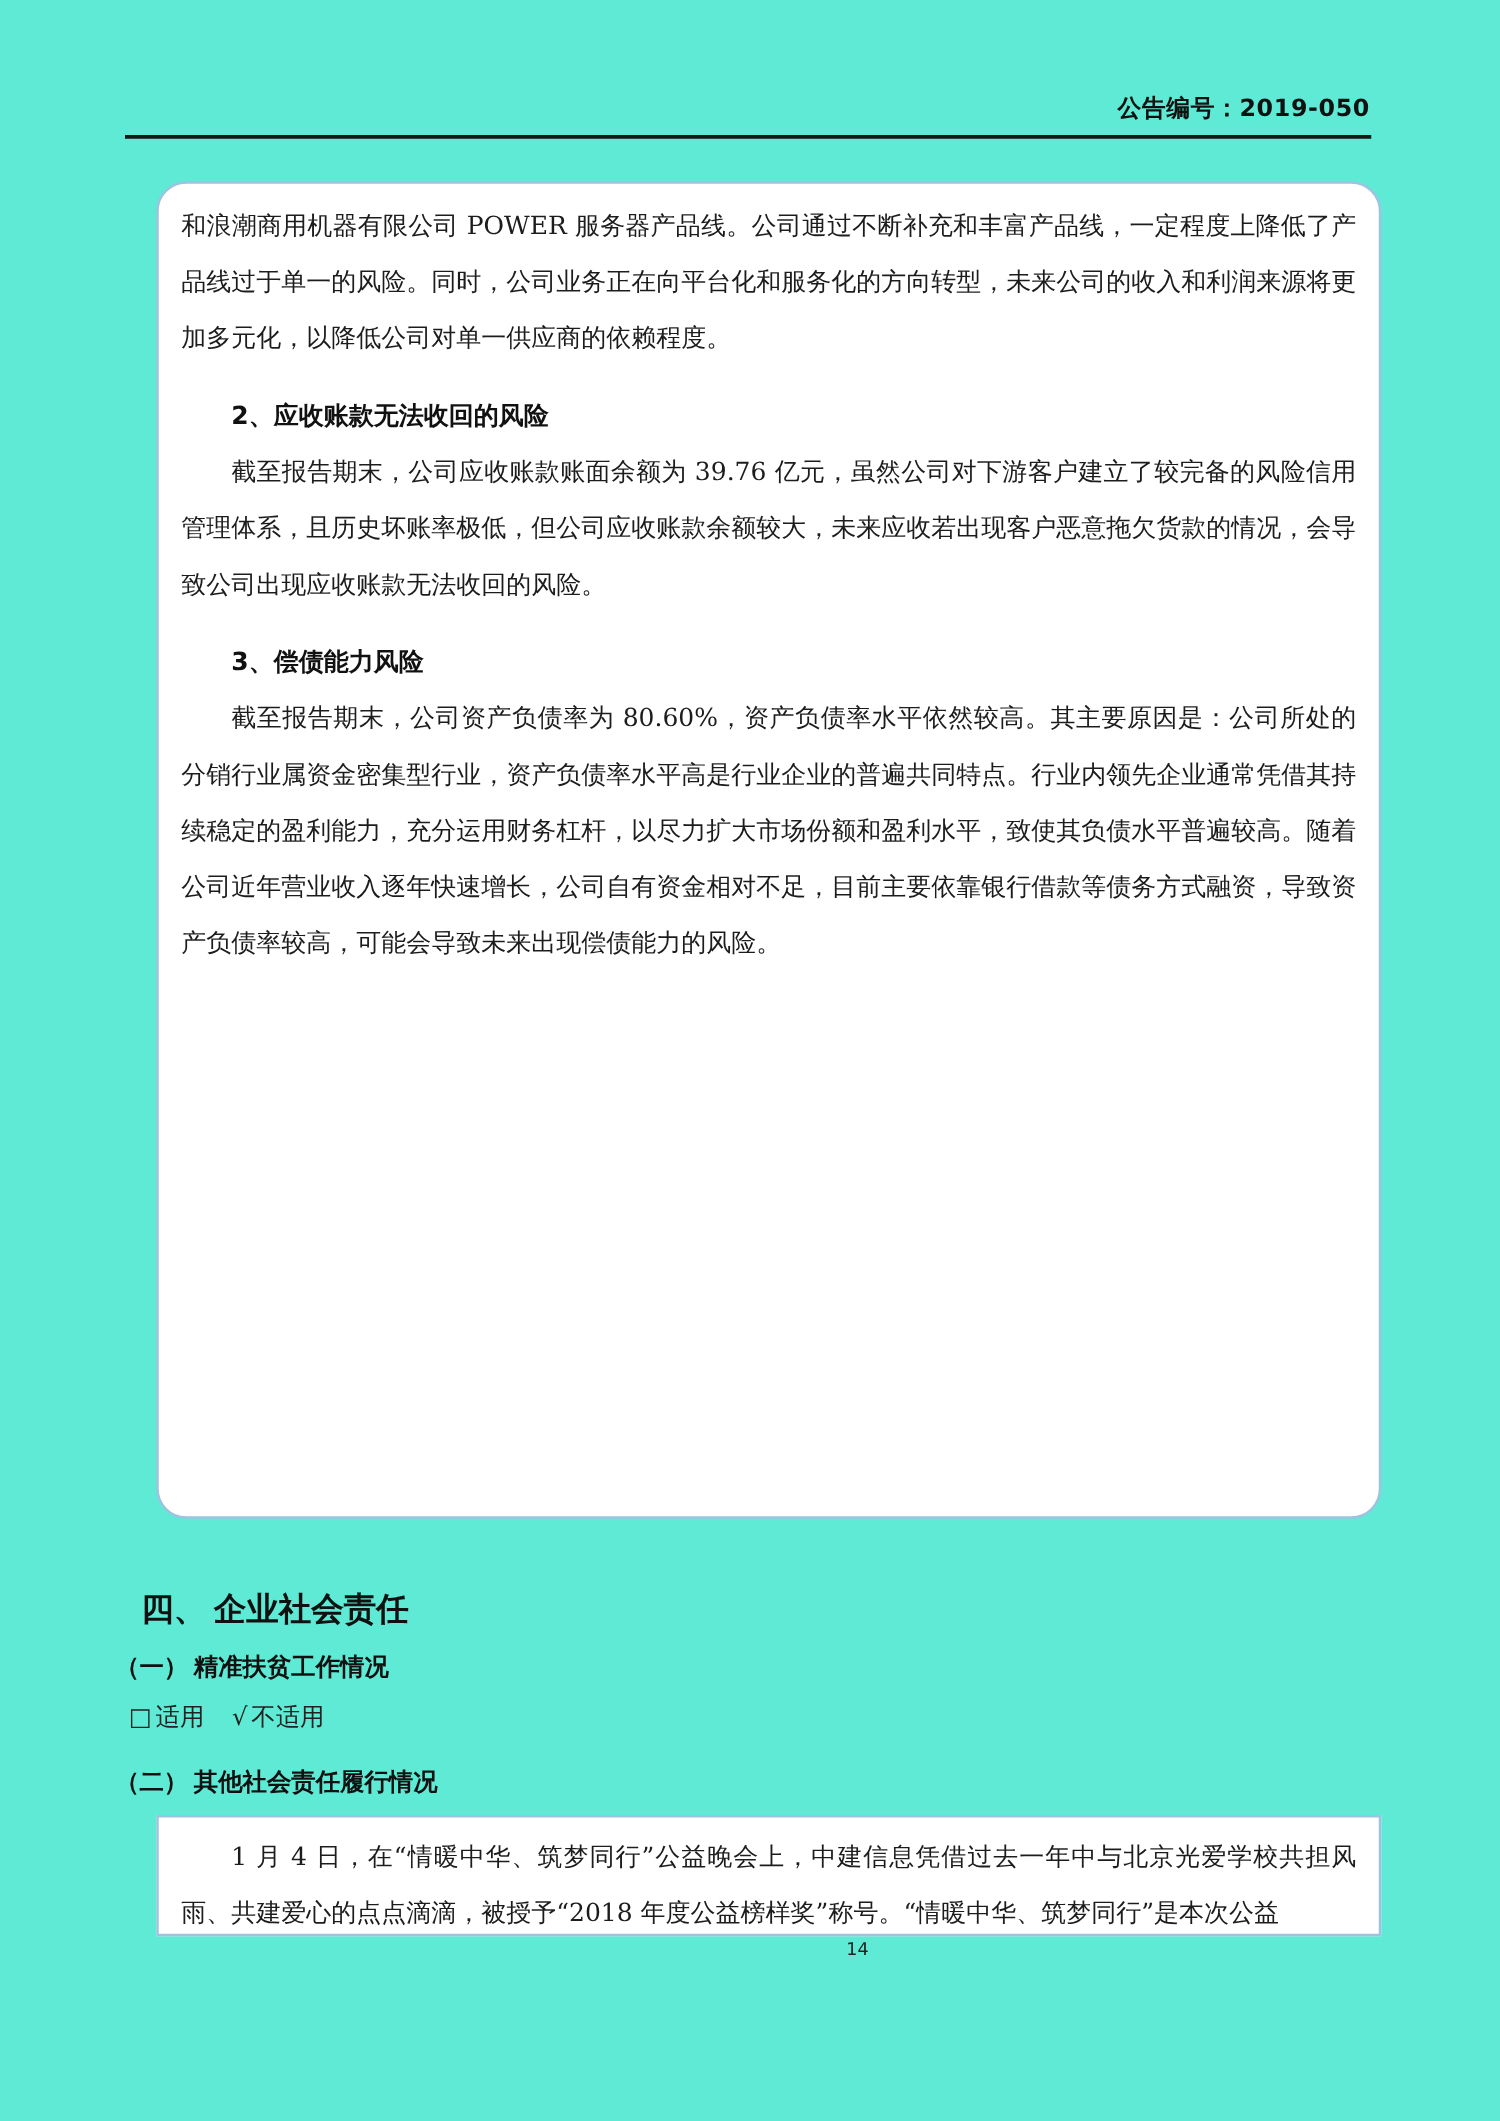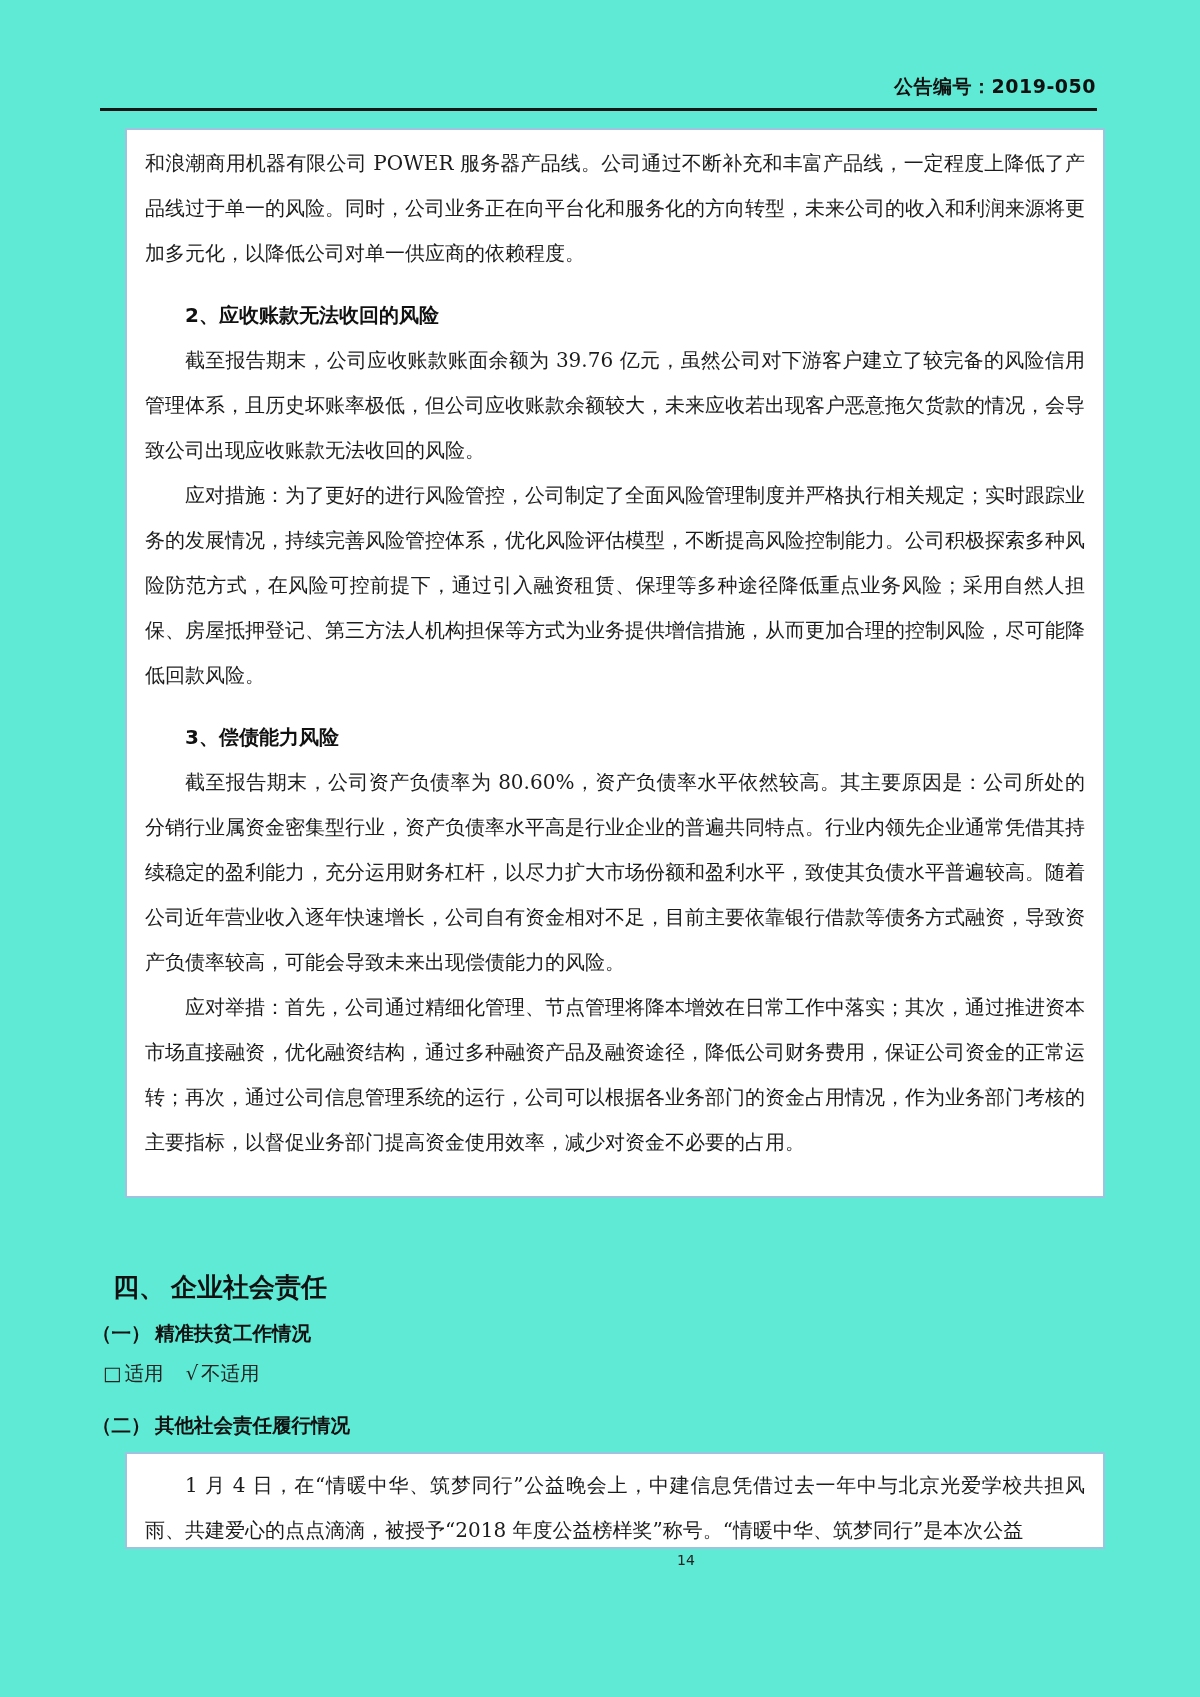--- a/index.html
+++ b/index.html
@@ -36,21 +36,21 @@
 
   
   .tbox {
     position: absolute;
     left: 125px;
     width: 980px;
     border: 2px solid #9dc3e0;
     background: #ffffff;
     padding: 11px 18px 10px 18px;
   }
-  .box-risk { top: 128px; height: 1070px; }
+  .box-risk { top: 145px; height: 1070px; border-radius: 24px; }
   .box-csr  { top: 1452px; height: 97px; padding-top: 9px; }
 
   .tbox p {
     font-size: 20px;
     line-height: 45px;
     text-align: justify;
     color: #1c1c1c;
   }
   .tbox p.indent { text-indent: 2em; }
 
@@ -109,24 +109,22 @@
 
 <div class="page">
 
   <div class="header-no">公告编号：2019-050</div>
   <div class="header-rule"></div>
 
   <div class="tbox box-risk">
     <p>和浪潮商用机器有限公司 POWER 服务器产品线。公司通过不断补充和丰富产品线，一定程度上降低了产品线过于单一的风险。同时，公司业务正在向平台化和服务化的方向转型，未来公司的收入和利润来源将更加多元化，以降低公司对单一供应商的依赖程度。</p>
     <h3 class="inbox-heading">2、应收账款无法收回的风险</h3>
     <p class="indent">截至报告期末，公司应收账款账面余额为 39.76 亿元，虽然公司对下游客户建立了较完备的风险信用管理体系，且历史坏账率极低，但公司应收账款余额较大，未来应收若出现客户恶意拖欠货款的情况，会导致公司出现应收账款无法收回的风险。</p>
-    <p class="indent">应对措施：为了更好的进行风险管控，公司制定了全面风险管理制度并严格执行相关规定；实时跟踪业务的发展情况，持续完善风险管控体系，优化风险评估模型，不断提高风险控制能力。公司积极探索多种风险防范方式，在风险可控前提下，通过引入融资租赁、保理等多种途径降低重点业务风险；采用自然人担保、房屋抵押登记、第三方法人机构担保等方式为业务提供增信措施，从而更加合理的控制风险，尽可能降低回款风险。</p>
     <h3 class="inbox-heading">3、偿债能力风险</h3>
     <p class="indent">截至报告期末，公司资产负债率为 80.60%，资产负债率水平依然较高。其主要原因是：公司所处的分销行业属资金密集型行业，资产负债率水平高是行业企业的普遍共同特点。行业内领先企业通常凭借其持续稳定的盈利能力，充分运用财务杠杆，以尽力扩大市场份额和盈利水平，致使其负债水平普遍较高。随着公司近年营业收入逐年快速增长，公司自有资金相对不足，目前主要依靠银行借款等债务方式融资，导致资产负债率较高，可能会导致未来出现偿债能力的风险。</p>
-    <p class="indent">应对举措：首先，公司通过精细化管理、节点管理将降本增效在日常工作中落实；其次，通过推进资本市场直接融资，优化融资结构，通过多种融资产品及融资途径，降低公司财务费用，保证公司资金的正常运转；再次，通过公司信息管理系统的运行，公司可以根据各业务部门的资金占用情况，作为业务部门考核的主要指标，以督促业务部门提高资金使用效率，减少对资金不必要的占用。</p>
   </div>
 
   <div class="sec-heading sec4">
     <span class="h-num">四、</span><span>企业社会责任</span>
   </div>
 
   <div class="sec-heading sub-heading sub1">
     <span class="h-num">（一）</span><span>精准扶贫工作情况</span>
   </div>
 

